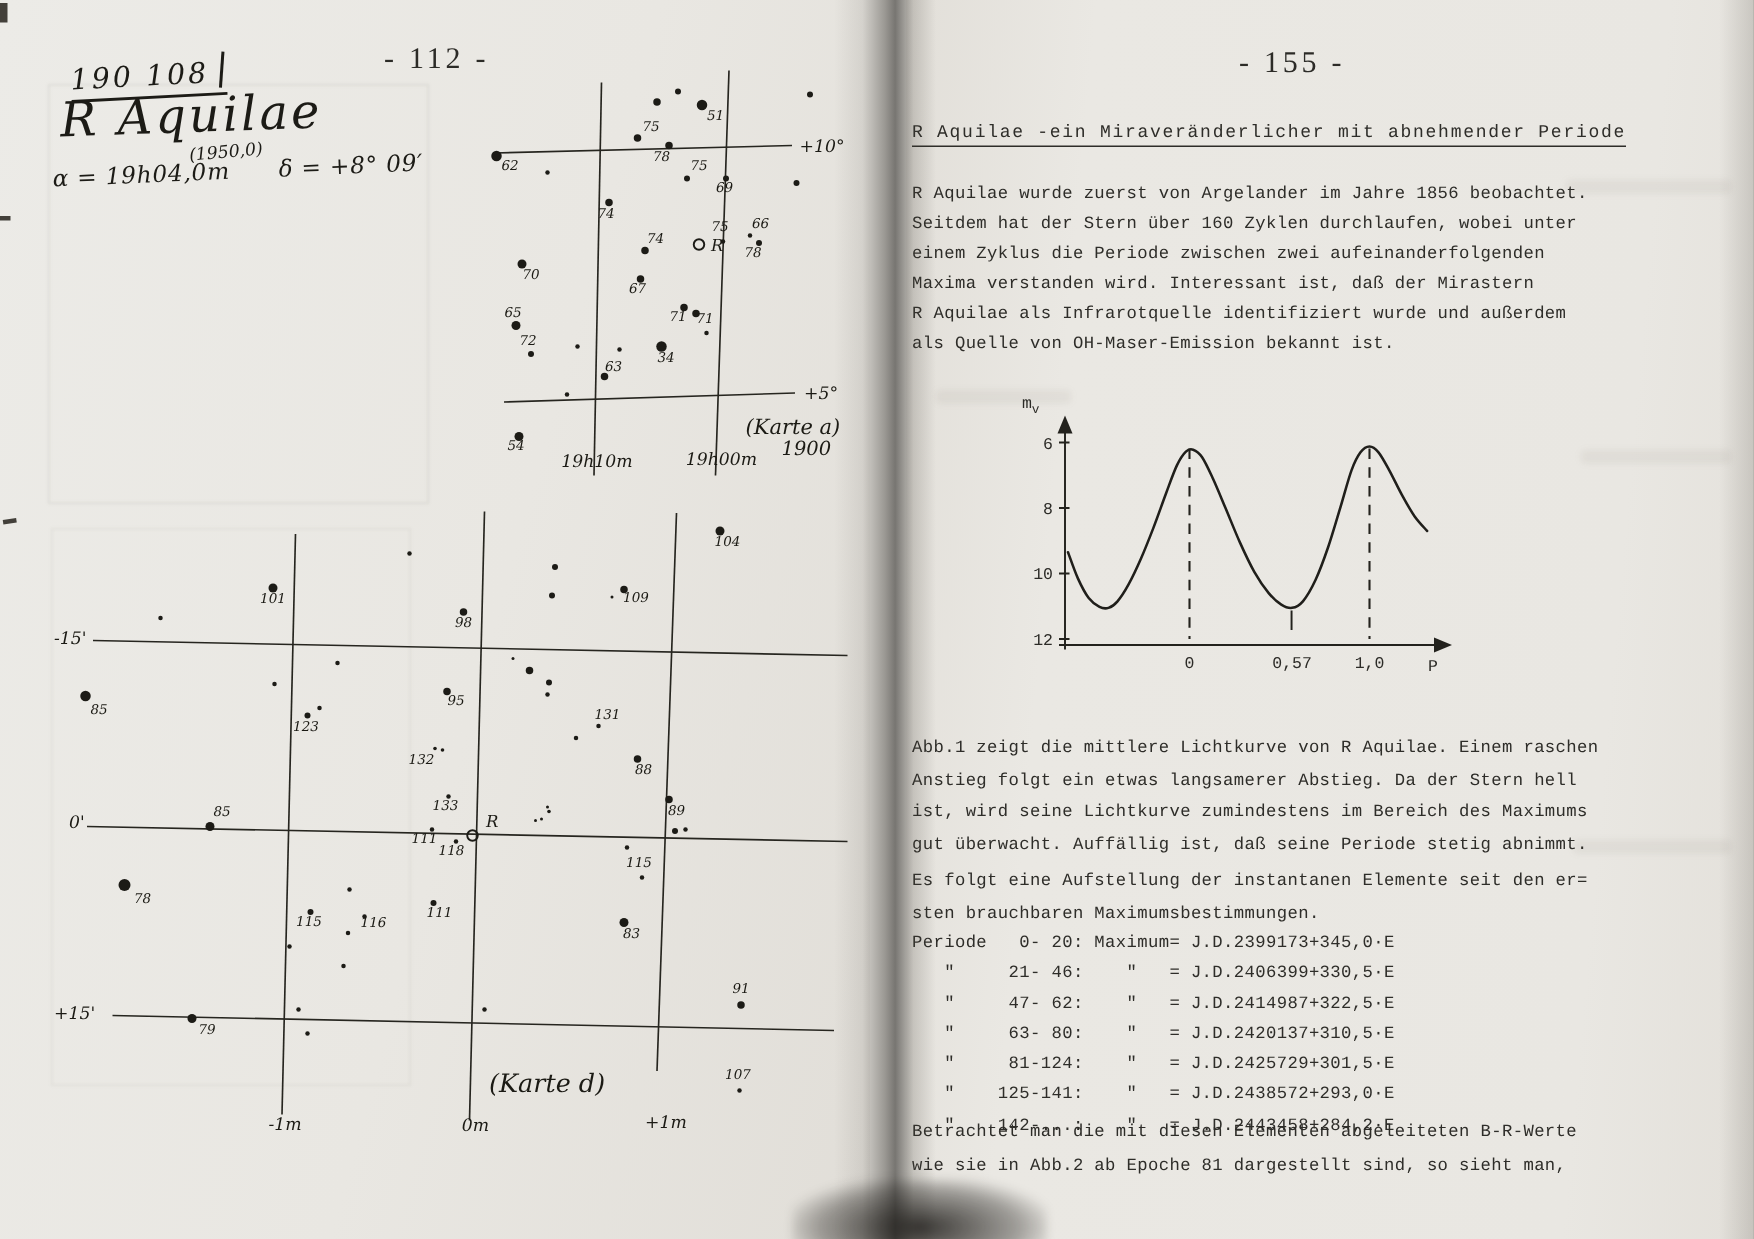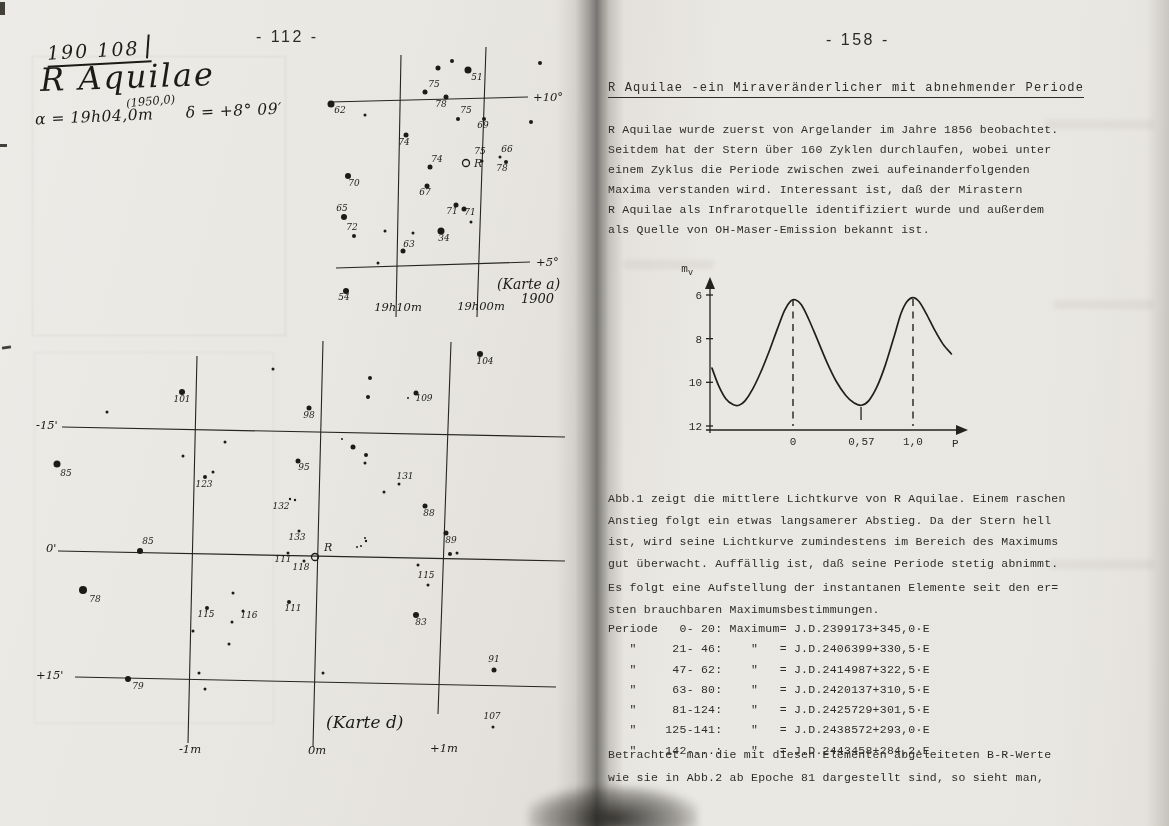--- a/index.html
+++ b/index.html
@@ -29,22 +29,22 @@
   .typed{position:absolute;font-family:"Liberation Mono","DejaVu Sans Mono",monospace;
     font-size:11.5px;letter-spacing:0.25px;color:#2e2d29;white-space:pre;line-height:20px;}
   #title{top:78px;left:608px;font-size:12px;letter-spacing:1.15px;}
   #title .u{border-bottom:1.2px solid #2e2d29;padding-bottom:2px;}
   #para1{top:120px;left:608px;}
   #para2{top:488px;left:608px;line-height:21.5px;}
   #para3{top:577px;left:608px;line-height:21.5px;}
   #elements{top:619px;left:608px;line-height:20.3px;}
   #para4{top:744px;left:608px;line-height:22.5px;}
   #caption{top:450px;left:676px;letter-spacing:1.1px;}
-  .pagenum{position:absolute;font-family:Liberation Sans, sans-serif;
-    font-size:16px;letter-spacing:2.5px;color:#2c2b27;}
+  .pagenum{position:absolute;font-family:Liberation Serif, serif;
+    font-size:20px;letter-spacing:2.5px;color:#2c2b27;}
   #pagenum-l{left:256px;top:28px;}
   #pagenum-r{left:826px;top:31px;}
 
   
   .hwt{position:absolute;font-family:"DejaVu Serif",serif;font-style:italic;color:#1c1b16;white-space:pre;}
   #hw-designation{left:47px;top:37px;font-size:19px;letter-spacing:2px;transform:rotate(-3deg);
     border-bottom:2px solid #1c1b16;padding:0 2px 2px 0;}
   .pen-stroke{display:inline-block;width:2px;height:24px;background:#1c1b16;
     transform:rotate(7deg);margin-left:7px;vertical-align:-4px;}
   #hw-name{left:40px;top:58px;font-size:32px;letter-spacing:2px;transform:rotate(-2deg);}
@@ -245,21 +245,21 @@
     <div class="mark" style="left:2px;top:346px;width:9px;height:3px;transform:rotate(-8deg);"></div>
   </div>
 
   <div id="right-page">
     <div class="ghost" style="left:440px;top:120px;width:110px;height:9px;"></div>
     <div class="ghost" style="left:450px;top:300px;width:100px;height:9px;"></div>
     <div class="ghost" style="left:20px;top:260px;width:90px;height:9px;"></div>
     <div class="ghost" style="left:445px;top:560px;width:105px;height:9px;"></div>
   </div>
 
-  <div class="pagenum" id="pagenum-r">- 158 -</div>
+  <div class="pagenum" id="pagenum-r">- 155 -</div>
 
   <div class="typed" id="title"><span class="u">R Aquilae -ein Miraveränderlicher mit abnehmender Periode</span></div>
   <div class="typed" id="para1">R Aquilae wurde zuerst von Argelander im Jahre 1856 beobachtet.
 Seitdem hat der Stern über 160 Zyklen durchlaufen, wobei unter
 einem Zyklus die Periode zwischen zwei aufeinanderfolgenden
 Maxima verstanden wird. Interessant ist, daß der Mirastern
 R Aquilae als Infrarotquelle identifiziert wurde und außerdem
 als Quelle von OH-Maser-Emission bekannt ist.</div>
 
   <svg id="lc-svg" viewBox="655 258 330 205">

